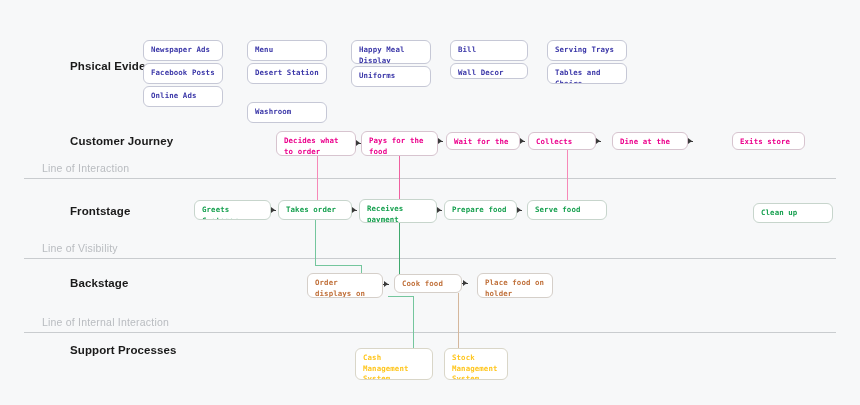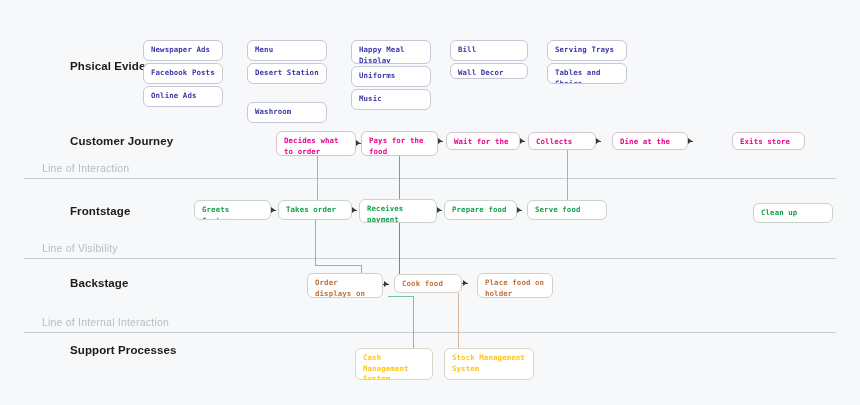--- a/index.html
+++ b/index.html
@@ -85,21 +85,20 @@
   <div class="node evidence" style="left:143px;top:40px;width:80px;height:21px;">Newspaper Ads</div>
   <div class="node evidence" style="left:143px;top:63px;width:80px;height:21px;">Facebook Posts</div>
   <div class="node evidence" style="left:143px;top:86px;width:80px;height:21px;">Online Ads</div>
 
   <div class="node evidence" style="left:247px;top:40px;width:80px;height:21px;">Menu</div>
   <div class="node evidence" style="left:247px;top:63px;width:80px;height:21px;">Desert Station</div>
   <div class="node evidence" style="left:247px;top:102px;width:80px;height:21px;">Washroom</div>
 
   <div class="node evidence" style="left:351px;top:40px;width:80px;height:24px;">Happy Meal Display</div>
   <div class="node evidence" style="left:351px;top:66px;width:80px;height:21px;">Uniforms</div>
-  <div class="node evidence" style="left:351px;top:89px;width:80px;height:21px;">Music</div>
 
   <div class="node evidence" style="left:450px;top:40px;width:78px;height:21px;">Bill</div>
   <div class="node evidence" style="left:450px;top:63px;width:78px;height:16px;">Wall Decor</div>
 
   <div class="node evidence" style="left:547px;top:40px;width:80px;height:21px;">Serving Trays</div>
   <div class="node evidence" style="left:547px;top:63px;width:80px;height:21px;">Tables and Chairs</div>
 
   <div class="node journey" style="left:276px;top:131px;width:80px;height:25px;">Decides what to order</div>
   <div class="node journey" style="left:361px;top:131px;width:77px;height:25px;">Pays for the food</div>
   <div class="node journey" style="left:446px;top:132px;width:74px;height:18px;">Wait for the food</div>
@@ -152,15 +151,15 @@
   <div class="arrow" style="left:384px;top:281px;border-left:4px solid #3a3a3a;"></div>
   <div class="hline" style="left:462px;top:283px;width:6px;background:#3a3a3a;"></div>
   <div class="arrow" style="left:463px;top:280px;border-left:4px solid #3a3a3a;"></div>
 
   <div class="hline" style="left:388px;top:296px;width:26px;background:#74c69d;"></div>
   <div class="vline" style="left:413px;top:296px;height:52px;background:#74c69d;"></div>
 
   <div class="vline" style="left:458px;top:293px;height:55px;background:#d5b79c;"></div>
 
   <div class="node support" style="left:355px;top:348px;width:78px;height:32px;">Cash Management System</div>
-  <div class="node support" style="left:444px;top:348px;width:90px;height:32px;">Stock Management System</div>
+  <div class="node support" style="left:444px;top:348px;width:64px;height:32px;">Stock Management System</div>
 
 </div>
 
 </body></html>

